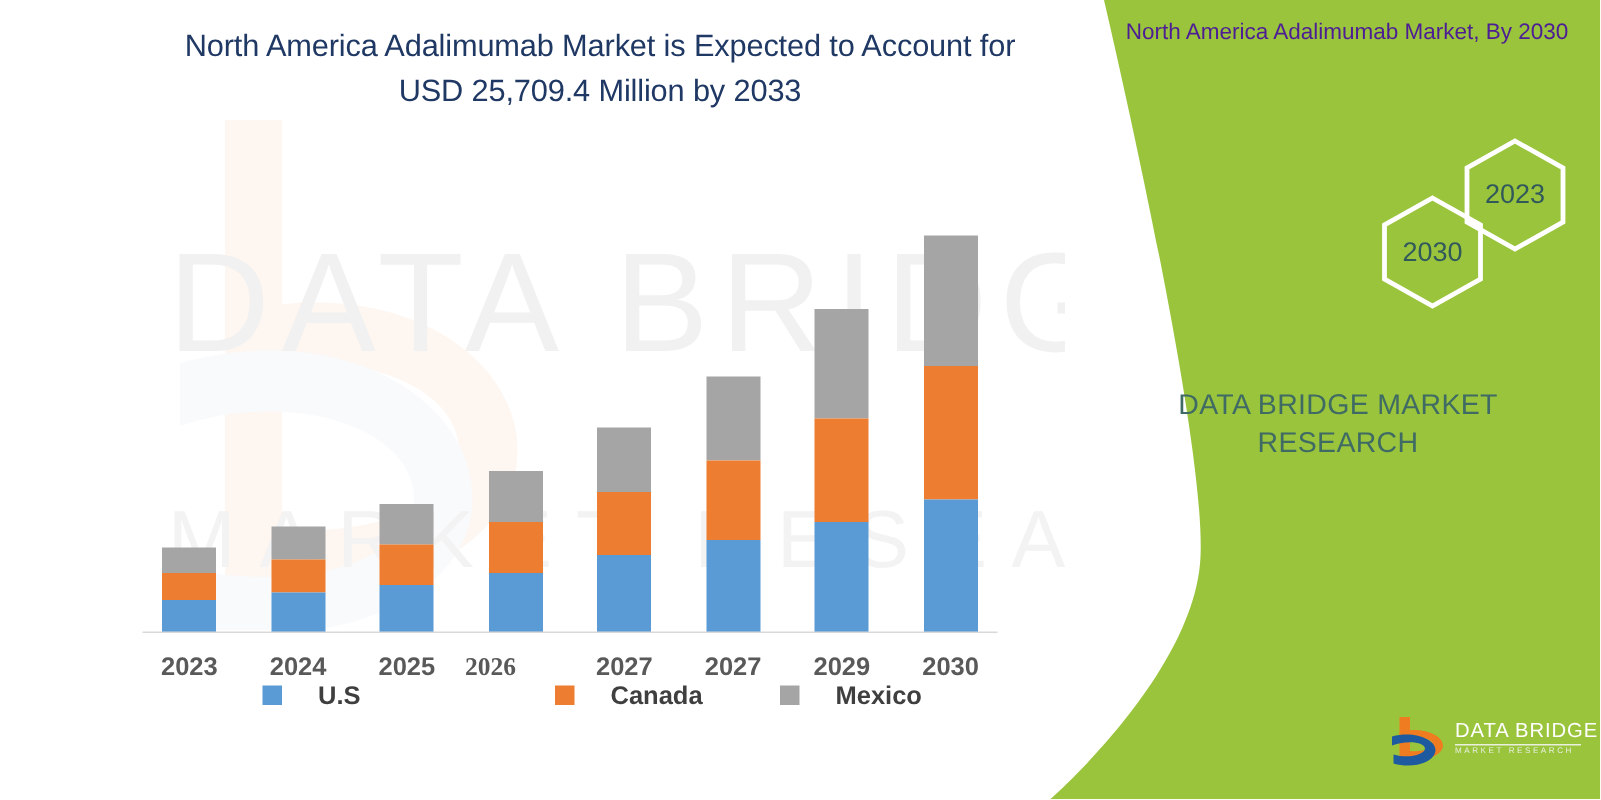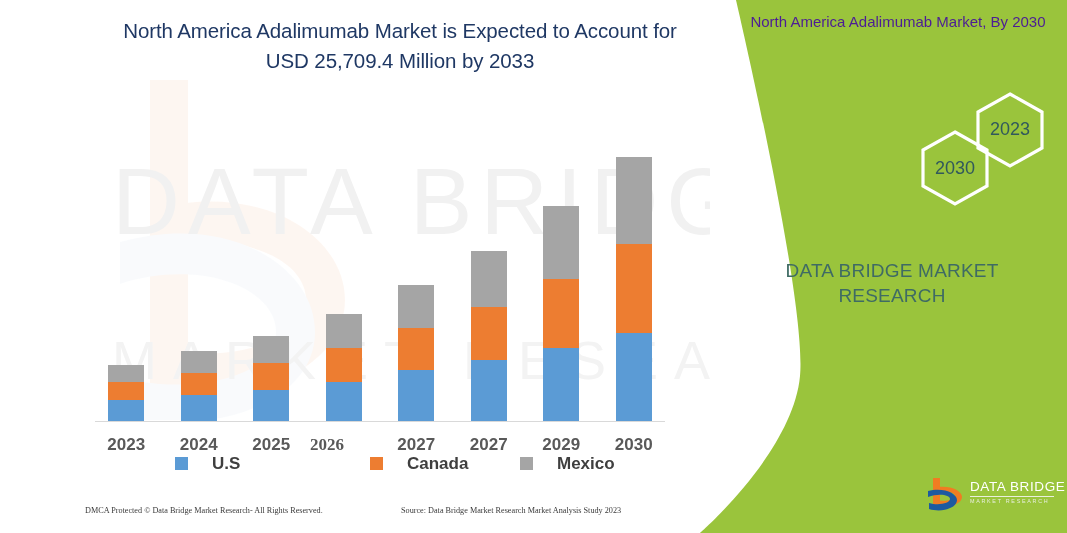--- a/index.html
+++ b/index.html
@@ -161,24 +161,20 @@
       <div class="lg" style="left: 195px;">
         <span class="lg-sw" style="background: rgb(237, 125, 49);"></span>
         <span class="lg-tx">Canada</span>
       </div>
       <div class="lg" style="left: 345px; text-align: right;">
         <span class="lg-sw" style="background: rgb(165, 165, 165);"></span>
         <span class="lg-tx">Mexico</span>
       </div>
     </div>
 
-  <div class="footer">
-    <div class="foot-l">DMCA Protected © Data Bridge Market Research- All Rights Reserved.</div>
-    <div class="foot-r">Source: Data Bridge Market Research  Market Analysis Study 2023</div>
-  </div>
 
   <div class="green">
     <svg width="1067" height="533" viewBox="0 0 1067 533">
       <path id="greenpath" d="M 736 0 L 1067 0 L 1067 533 L 700 533 C 700 533, 793 452, 800 376 C 807 300, 736 0, 736 0 Z" fill="#9ac43c"></path>
     </svg>
   </div>
 
   <div class="gpanel-content">
     <div class="g-title">North America Adalimumab Market, By 2030</div>
 

